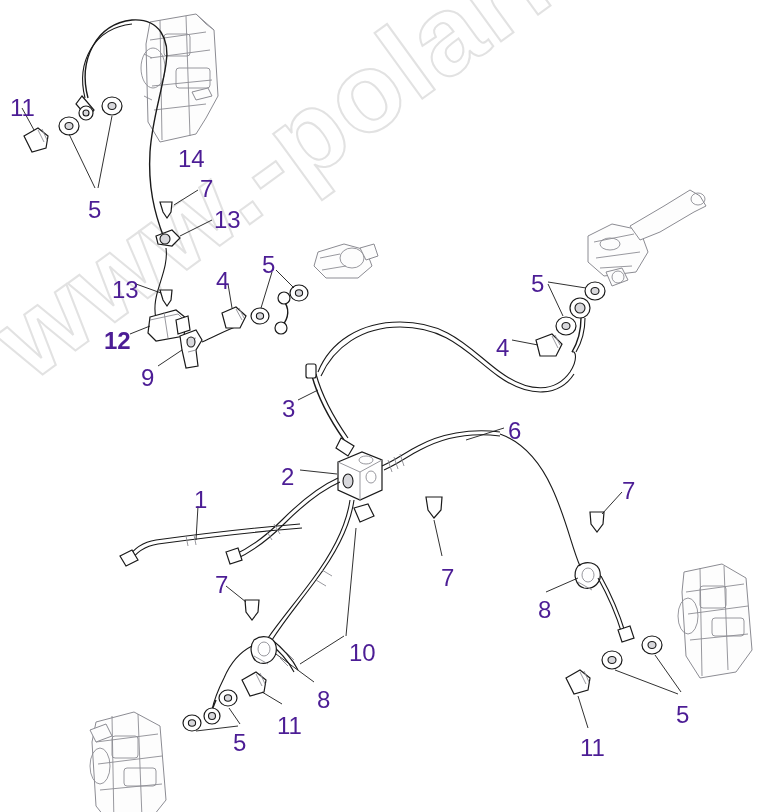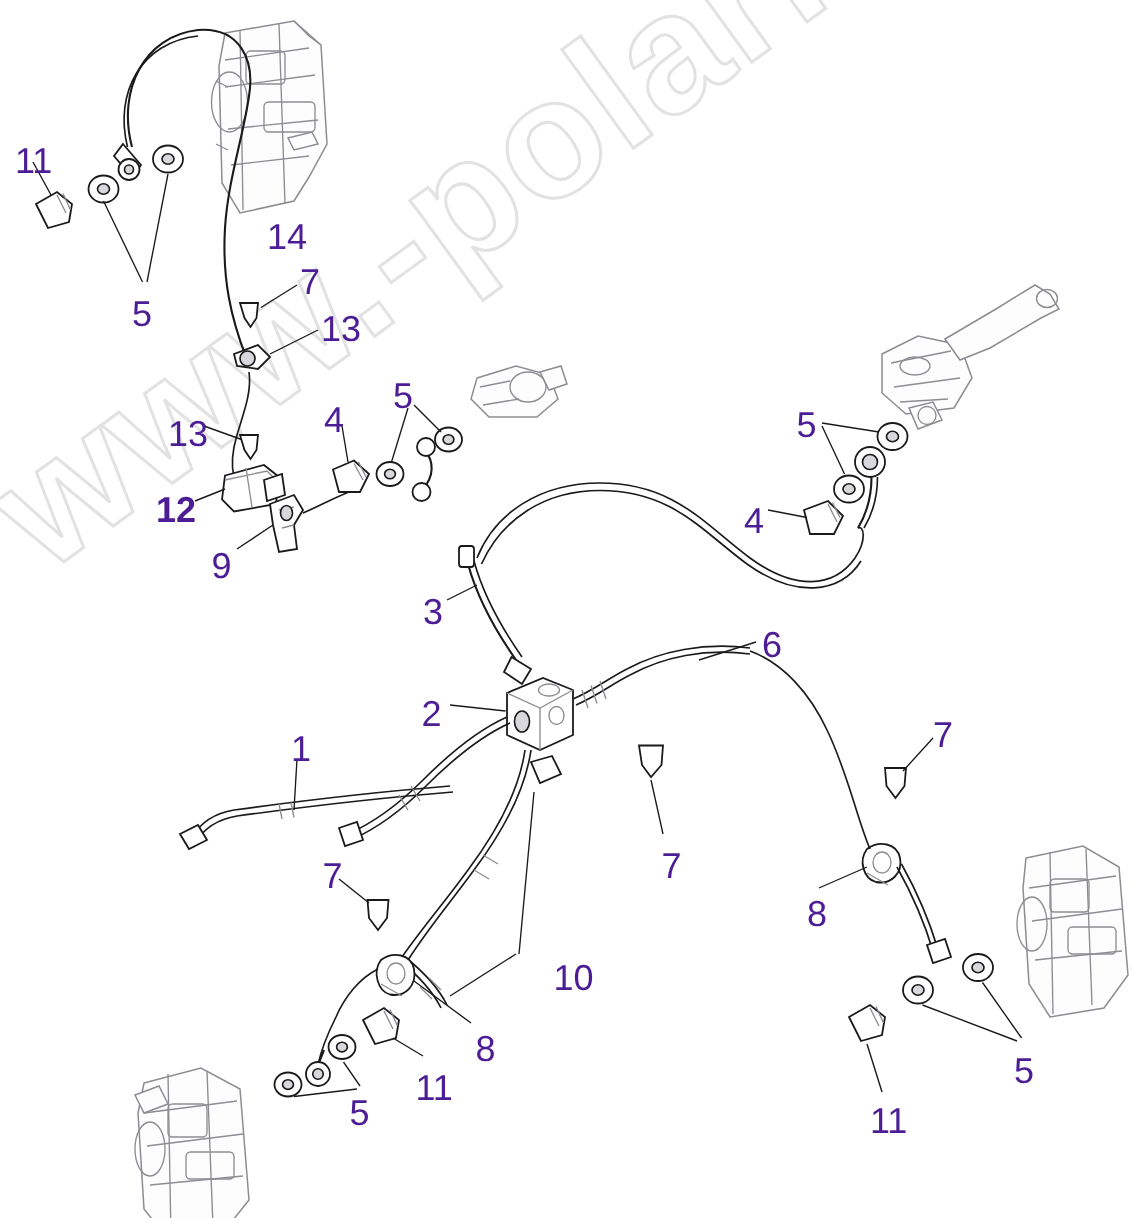--- a/index.html
+++ b/index.html
@@ -376,20 +376,20 @@
   <div class="callout" style="left:531px; top:272px;">5</div>
   <div class="callout" style="left:496px; top:336px;">4</div>
   <div class="callout" style="left:282px; top:397px;">3</div>
   <div class="callout" style="left:508px; top:419px;">6</div>
   <div class="callout" style="left:281px; top:465px;">2</div>
   <div class="callout" style="left:194px; top:488px;">1</div>
   <div class="callout" style="left:622px; top:479px;">7</div>
   <div class="callout" style="left:441px; top:566px;">7</div>
   <div class="callout" style="left:215px; top:573px;">7</div>
   <div class="callout" style="left:538px; top:598px;">8</div>
-  <div class="callout" style="left:369px; top:641px;">10</div>
+  <div class="callout" style="left:349px; top:641px;">10</div>
   <div class="callout" style="left:317px; top:688px;">8</div>
   <div class="callout" style="left:277px; top:714px;">11</div>
   <div class="callout" style="left:233px; top:731px;">5</div>
   <div class="callout" style="left:676px; top:703px;">5</div>
   <div class="callout" style="left:580px; top:736px;">11</div>
 
 </div>
 
 </body></html>

